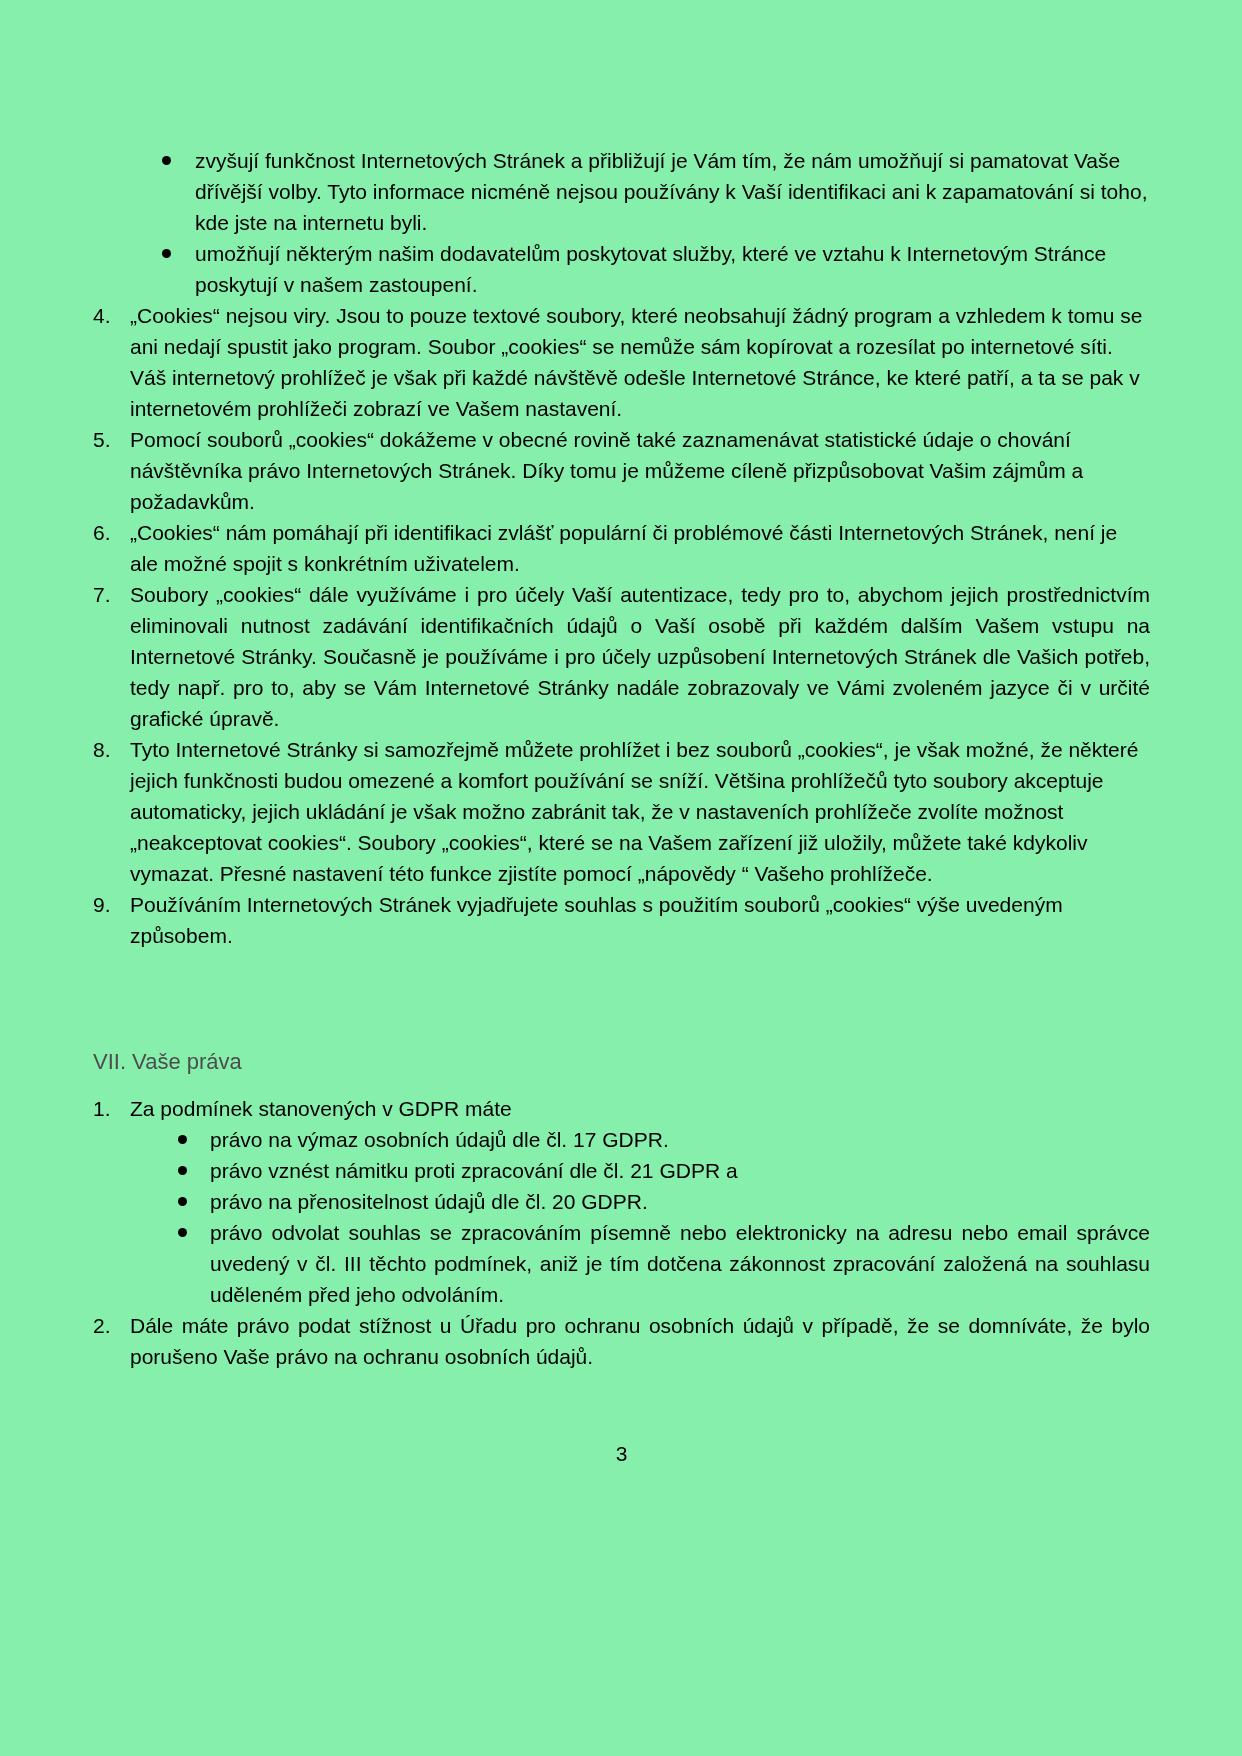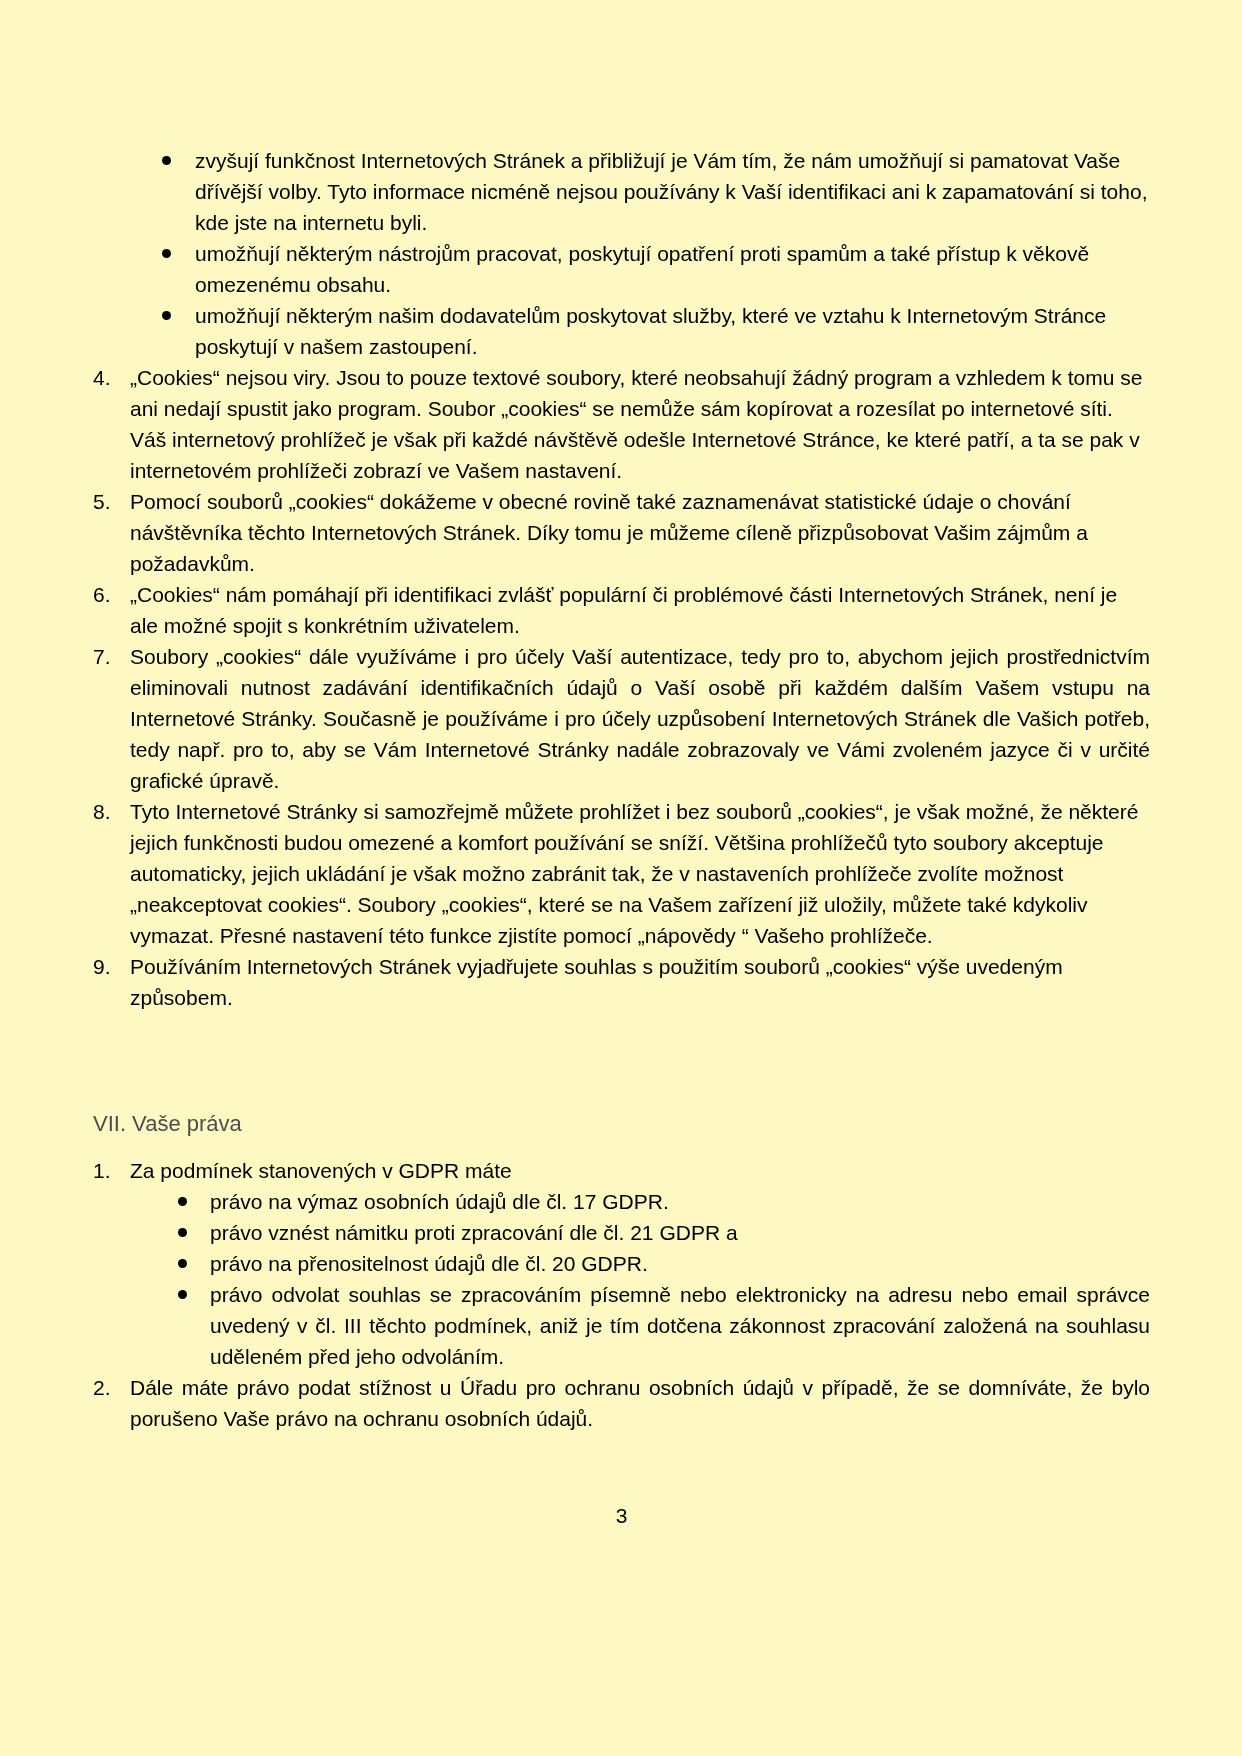--- a/index.html
+++ b/index.html
@@ -1,20 +1,20 @@
 <!DOCTYPE html>
 <html lang="cs"><head>
 <meta charset="utf-8">
 <style>
   html,body { margin:0; padding:0; background:#e8e8e8; }
   .page {
     position:relative;
     width:1242px; height:1756px;
     margin:0 auto;
-    background:#fef9c3;
+    background:#86efac;
     font-family:"Liberation Sans","DejaVu Sans",sans-serif;
     font-size:21px; line-height:31px;
     color:#000000;
     overflow:hidden;
   }
   .content {
     position:absolute;
     left:93px; top:0;
     width:1057px;
     padding-top:145px;
@@ -56,36 +56,30 @@
     <div class="row bullet-row">
       <span class="dot-cell">
           <span class="dot"></span>
         </span>
       <span class="text">zvyšují funkčnost Internetových Stránek a přibližují je Vám tím, že nám umožňují si pamatovat Vaše dřívější volby. Tyto informace nicméně nejsou používány k Vaší identifikaci ani k zapamatování si toho, kde jste na internetu byli.</span>
     </div>
     <div class="row bullet-row">
       <span class="dot-cell">
           <span class="dot"></span>
         </span>
-      <span class="text">umožňují některým nástrojům pracovat, poskytují opatření proti spamům a také přístup k věkově omezenému obsahu.</span>
-    </div>
-    <div class="row bullet-row">
-      <span class="dot-cell">
-          <span class="dot"></span>
-        </span>
       <span class="text">umožňují některým našim dodavatelům poskytovat služby, které ve vztahu k Internetovým Stránce poskytují v našem zastoupení.</span>
     </div>
 
     <div class="row">
       <span class="num-marker">4.</span>
       <span class="text">„Cookies“ nejsou viry. Jsou to pouze textové soubory, které neobsahují žádný program a vzhledem k tomu se ani nedají spustit jako program. Soubor „cookies“ se nemůže sám kopírovat a rozesílat po internetové síti. Váš internetový prohlížeč je však při každé návštěvě odešle Internetové Stránce, ke které patří, a ta se pak v internetovém prohlížeči zobrazí ve Vašem nastavení.</span>
     </div>
     <div class="row">
       <span class="num-marker">5.</span>
-      <span class="text">Pomocí souborů „cookies“ dokážeme v obecné rovině také zaznamenávat statistické údaje o chování návštěvníka těchto Internetových Stránek. Díky tomu je můžeme cíleně přizpůsobovat Vašim zájmům a požadavkům.</span>
+      <span class="text">Pomocí souborů „cookies“ dokážeme v obecné rovině také zaznamenávat statistické údaje o chování návštěvníka právo Internetových Stránek. Díky tomu je můžeme cíleně přizpůsobovat Vašim zájmům a požadavkům.</span>
     </div>
     <div class="row">
       <span class="num-marker">6.</span>
       <span class="text">„Cookies“ nám pomáhají při identifikaci zvlášť populární či problémové části Internetových Stránek, není je ale možné spojit s konkrétním uživatelem.</span>
     </div>
     <div class="row">
       <span class="num-marker">7.</span>
       <span class="text justify">Soubory „cookies“ dále využíváme i pro účely Vaší autentizace, tedy pro to, abychom jejich prostřednictvím eliminovali nutnost zadávání identifikačních údajů o Vaší osobě při každém dalším Vašem vstupu na Internetové Stránky. Současně je používáme i pro účely uzpůsobení Internetových Stránek dle Vašich potřeb, tedy např. pro to, aby se Vám Internetové Stránky nadále zobrazovaly ve Vámi zvoleném jazyce či v určité grafické úpravě.</span>
     </div>
     <div class="row">

